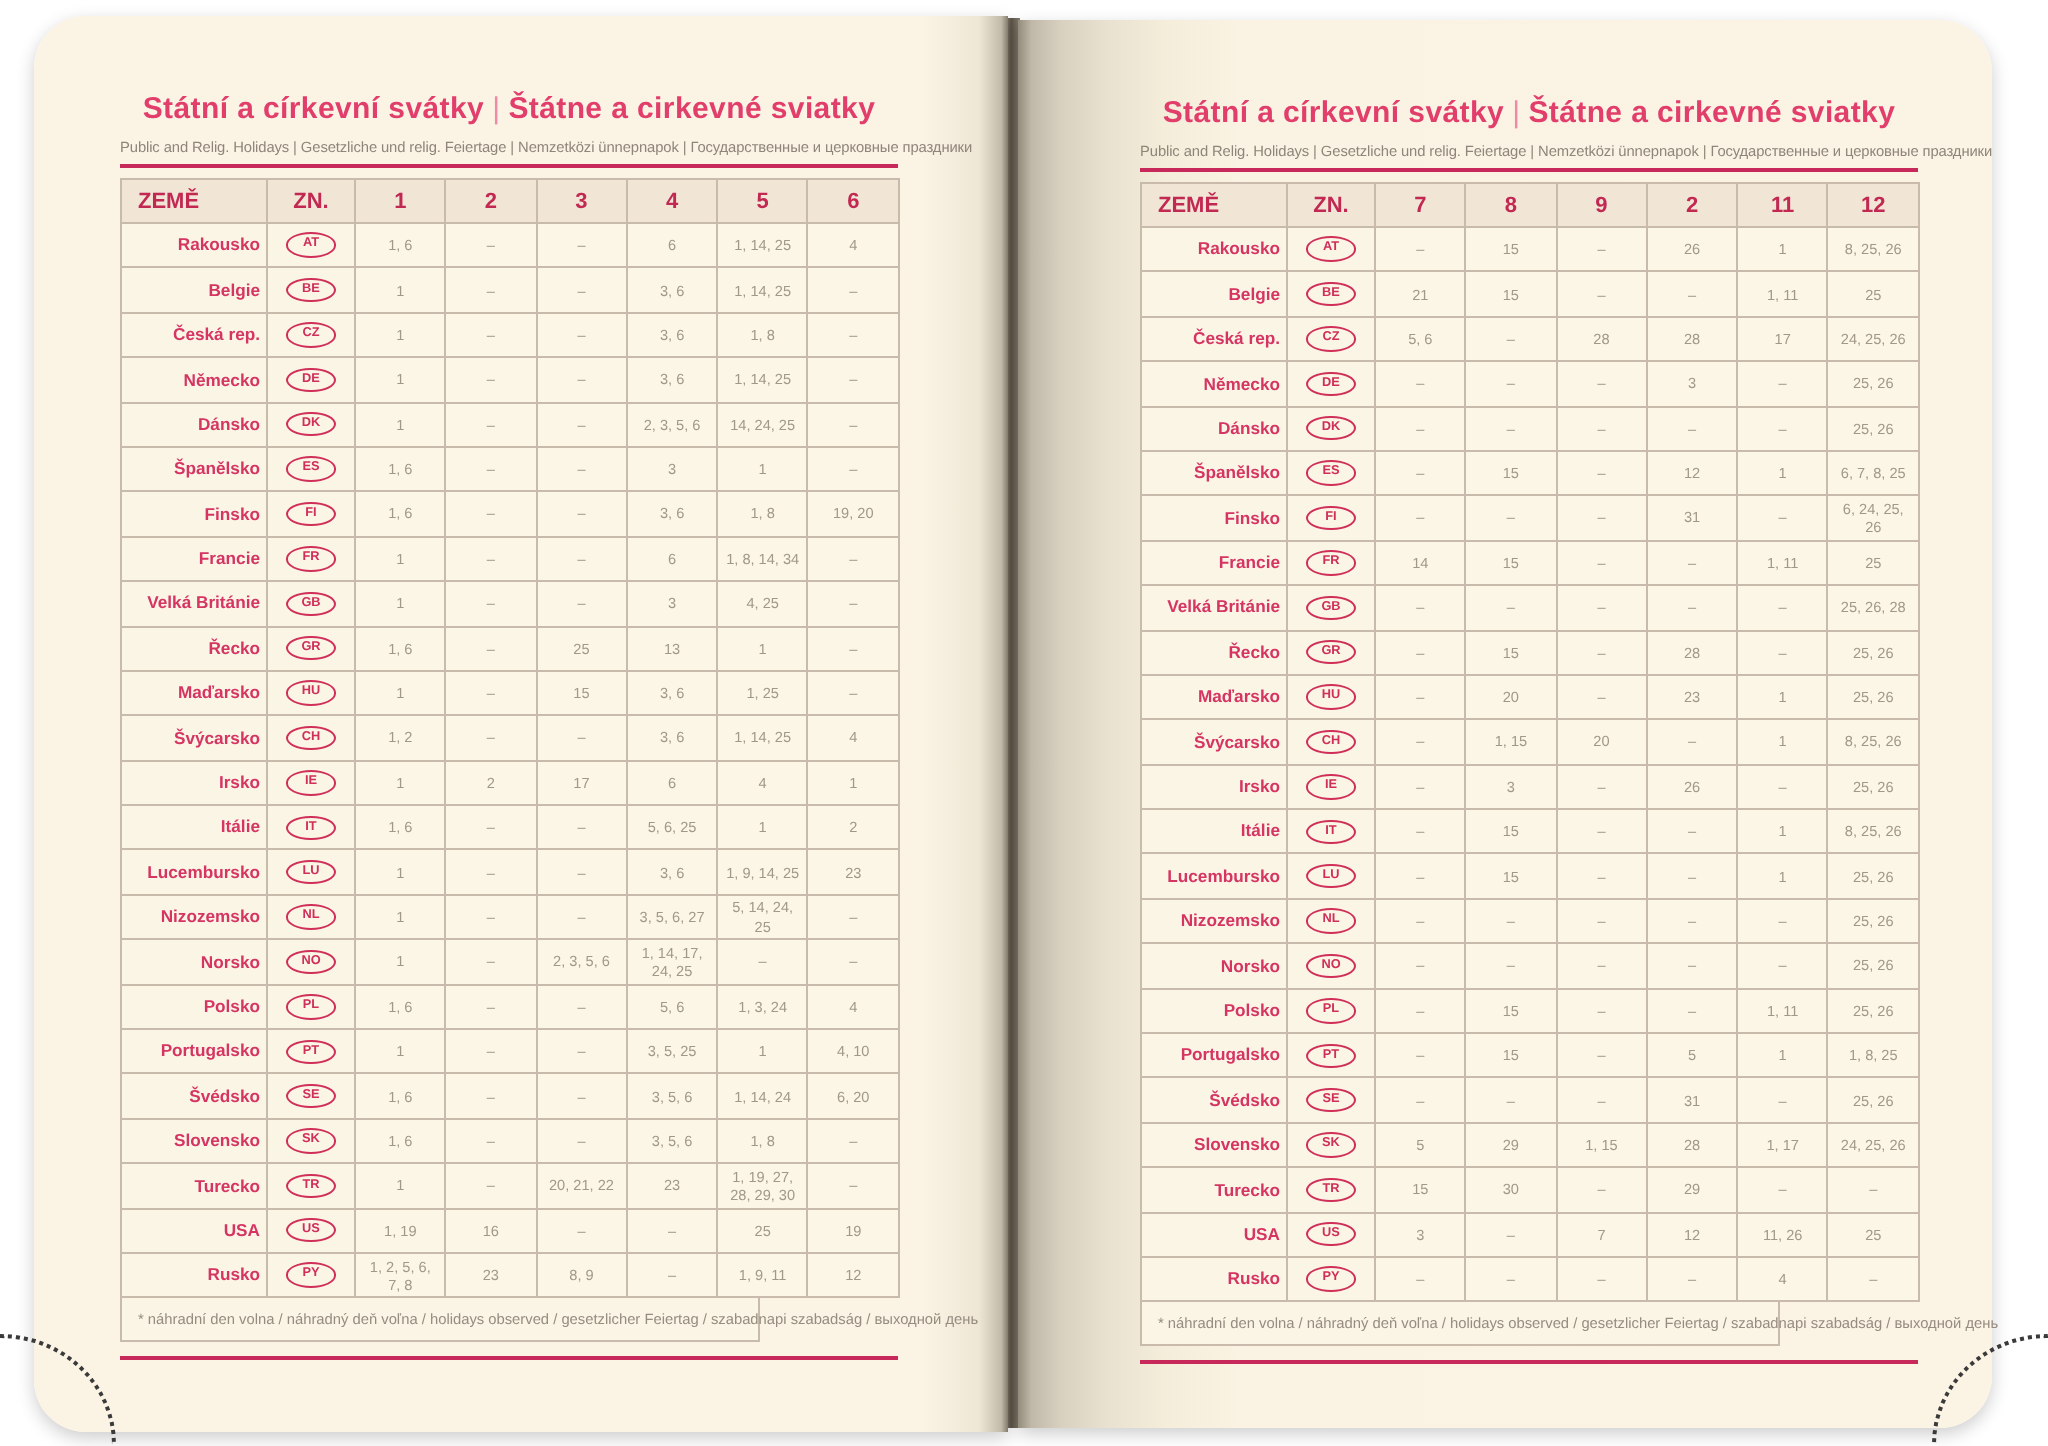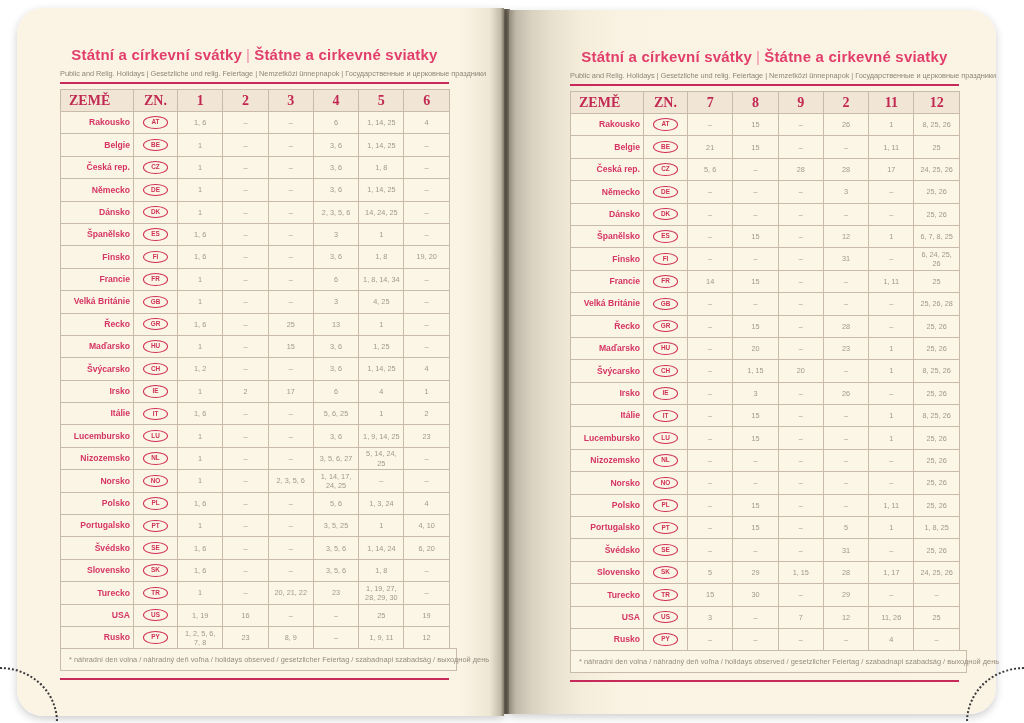--- a/index.html
+++ b/index.html
@@ -22,31 +22,31 @@
   .page-left .content{left:43px;}
   .page-right .content{left:61px;}
   .title{margin-top:38px;text-align:center;font-size:15px;font-weight:bold;
     color:#e23e6b;letter-spacing:.2px;white-space:nowrap;}
   .title .tdiv{color:#ef8aa6;font-weight:normal;padding:0 4px;}
   .subtitle{margin-top:6px;text-align:center;font-size:7.4px;color:#8f857a;
     white-space:nowrap;letter-spacing:-.05px;}
   .rule-top{margin-top:4px;height:2px;background:#c6295a;}
   table.holidays{margin-top:5px;border-collapse:collapse;width:389px;table-layout:fixed;}
   .holidays th{border:1px solid #c8bbab;background:#f1e6d6;color:#c22952;
-    font-size:14px;font-weight:bold;height:21px;padding:0;text-align:center;font-family:Liberation Serif, serif;}
+    font-size:11px;font-weight:bold;height:21px;padding:0;text-align:center;}
   .holidays th.country-h{text-align:left;padding-left:8px;}
   .holidays td{border:1px solid #c8bbab;background:#fcf6e7;font-size:7.3px;
     color:#a29888;text-align:center;height:19.4px;padding:1px 3px;line-height:1.25;}
   .holidays td.country{text-align:right;padding-left:8px;color:#d53563;
     font-weight:bold;font-size:8.6px;background:#fbf5e6;}
   .holidays td.code{background:#fbf5e6;}
   .badge{display:inline-block;border:1px solid #cf2f58;color:#cf2f58;
     border-radius:50%;font-size:6.4px;font-weight:bold;width:23px;
     padding:2px 0;line-height:1;text-align:center;background:transparent;}
-  .footnote{box-sizing:border-box;width:397px;margin-top:-1px;border:1px solid #c8bbab;
+  .footnote{box-sizing:border-box;width:320px;margin-top:-1px;border:1px solid #c8bbab;
     background:#fbf5e6;font-size:7.4px;color:#968c80;padding:6px 0 6px 8px;white-space:nowrap;}
   .rule-bottom{margin-top:7px;height:2px;background:#c6295a;}
   .perf{position:absolute;}
   .perf-left{left:0;bottom:1px;width:56px;height:53px;
     border-top:2.6px dotted #3a3a3a;border-right:2.6px dotted #3a3a3a;
     border-top-right-radius:100% 100%;}
   .perf-right{right:0;bottom:1px;width:56px;height:53px;
     border-top:2.6px dotted #3a3a3a;border-left:2.6px dotted #3a3a3a;
     border-top-left-radius:100% 100%;}
 </style>

